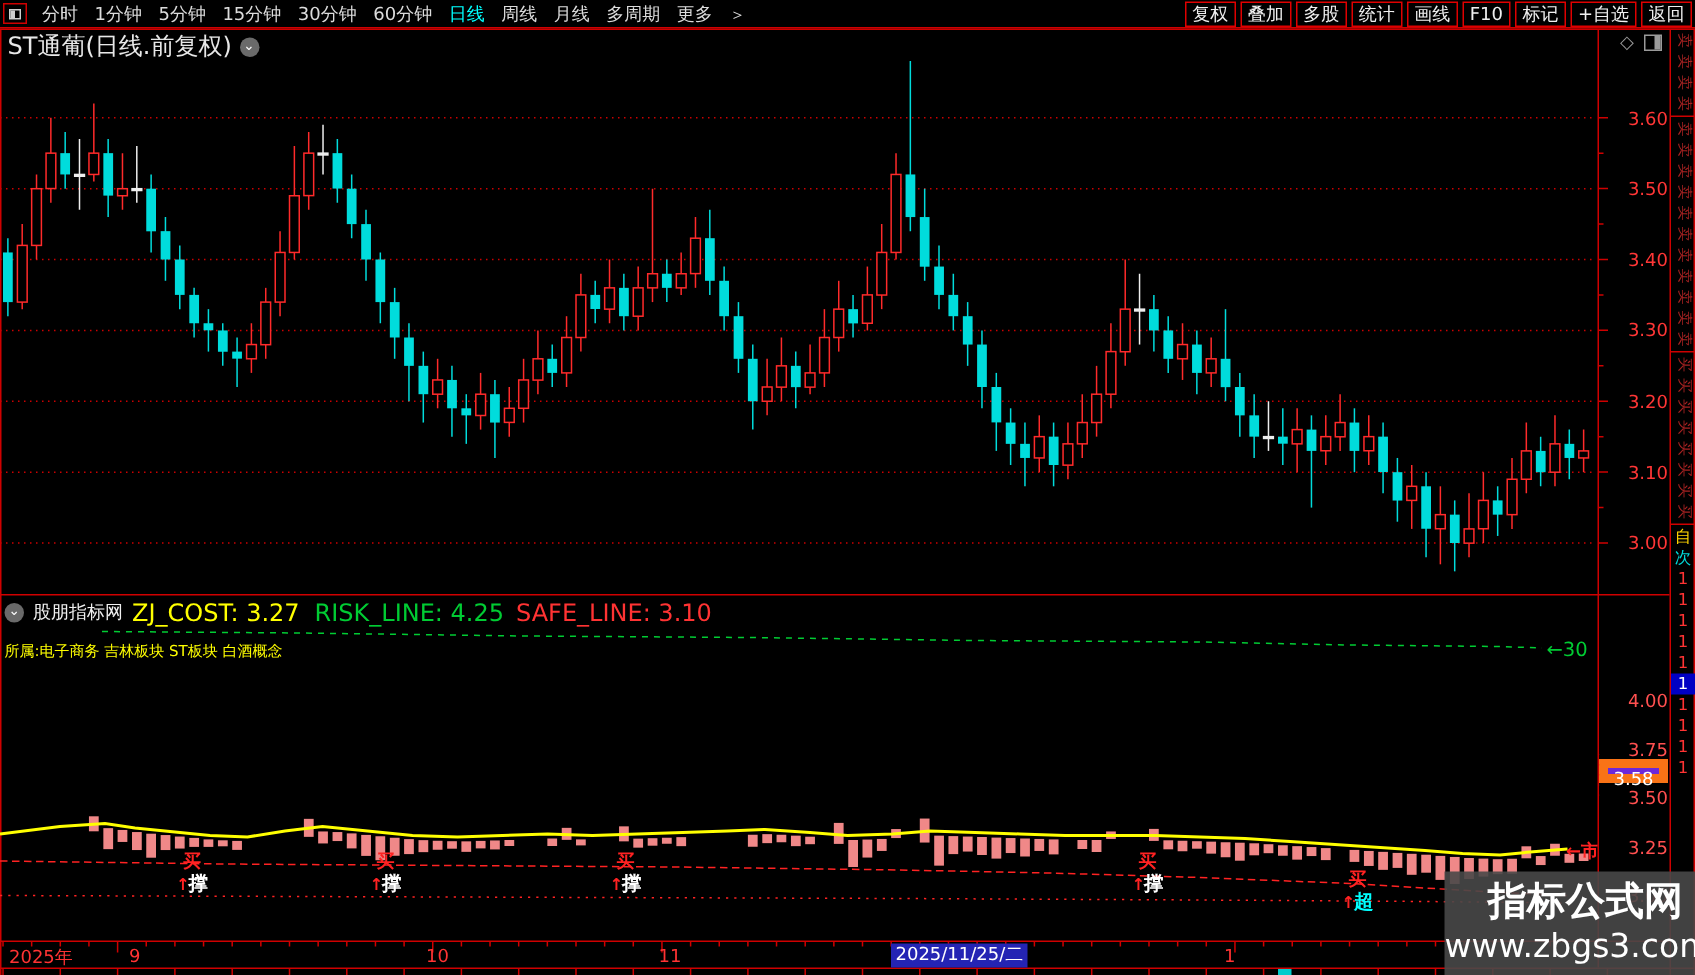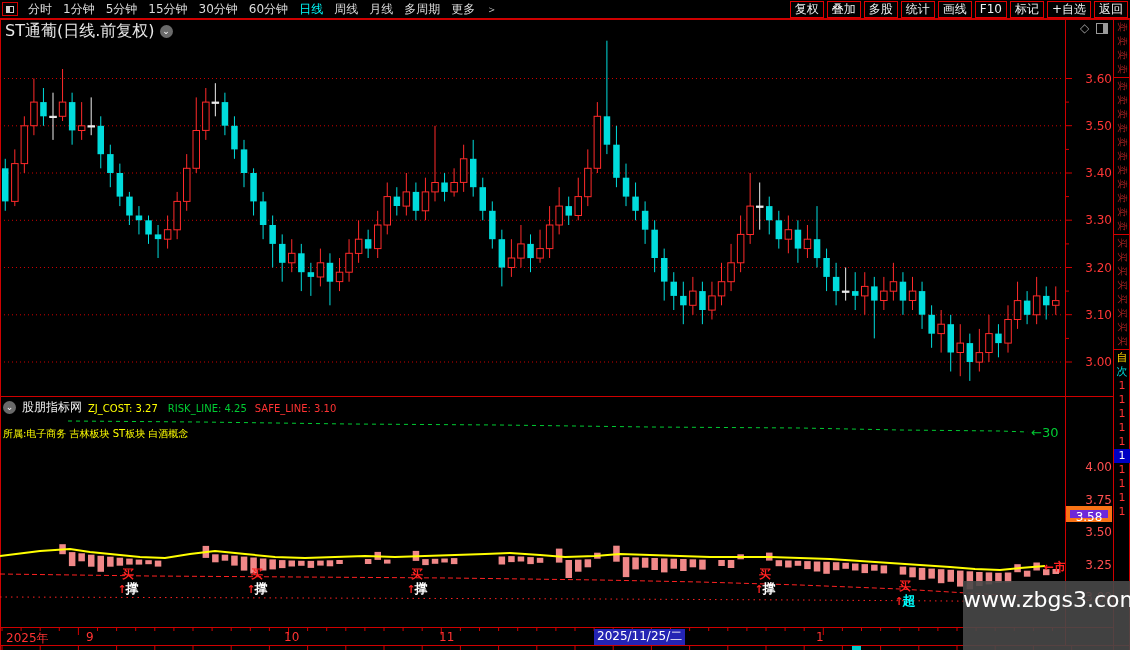--- a/index.html
+++ b/index.html
@@ -34,27 +34,27 @@
   .panelicon i { width:4px; height:9px; background:#9a9a9a; margin-left:auto; }
 
   
   .vline { position:absolute; width:1px; background:#cf0000; }
   .hline { position:absolute; height:1px; background:#cf0000; }
 
   
   .yaxis-label { position:absolute; color:#ff3636; font-size:12px; width:44px; text-align:right; }
   .ind-ylabel  { position:absolute; color:#ff5050; font-size:12px; width:44px; text-align:right; }
   .curmark { position:absolute; left:1066px; width:46px; height:16px; background:#6d28d9;
-             border:4px solid #f97316; color:#fff; font-size:12px; line-height:14px; text-align:center; }
+             border:6px solid #f97316; color:#fff; font-size:12px; line-height:14px; text-align:center; }
 
   
   .indheader { position:absolute; left:3px; top:399px; display:flex; align-items:center; gap:6px;
                font-size:12px; white-space:nowrap; }
   .ind-src { color:#f0f0f0; }
-  .iv { font-size:10px;text-align:right; }
+  .iv { font-size:16px;text-align:right; }
   .tagsline { position:absolute; left:3px; top:427px; color:#ffff00; font-size:10px; white-space:nowrap; }
 
   
   .sig { position:absolute; width:24px; text-align:center; line-height:13px; }
   .sig .t1 { color:#ff2222; font-weight:bold; font-size:12px; display:block; }
   .sig .t2 { font-weight:bold; font-size:13px; color:#ffffff; }
   .sig .ar { color:#ff2222; font-weight:bold; font-size:11px; margin-right:-1px; }
   .sig .t2.cyan { color:#00ffff; }
 
   
@@ -652,14 +652,15 @@
     <span class="dg">1</span>
     <span class="dg">1</span>
     <span class="dg hl">1</span>
     <span class="dg">1</span>
     <span class="dg">1</span>
     <span class="dg">1</span>
     <span class="dg">1</span>
   </div>
 
 <div class="wm">
+  <div class="l1">指标公式网</div>
   <div class="l2">www.zbgs3.com</div>
 </div>
 
 </body></html>

